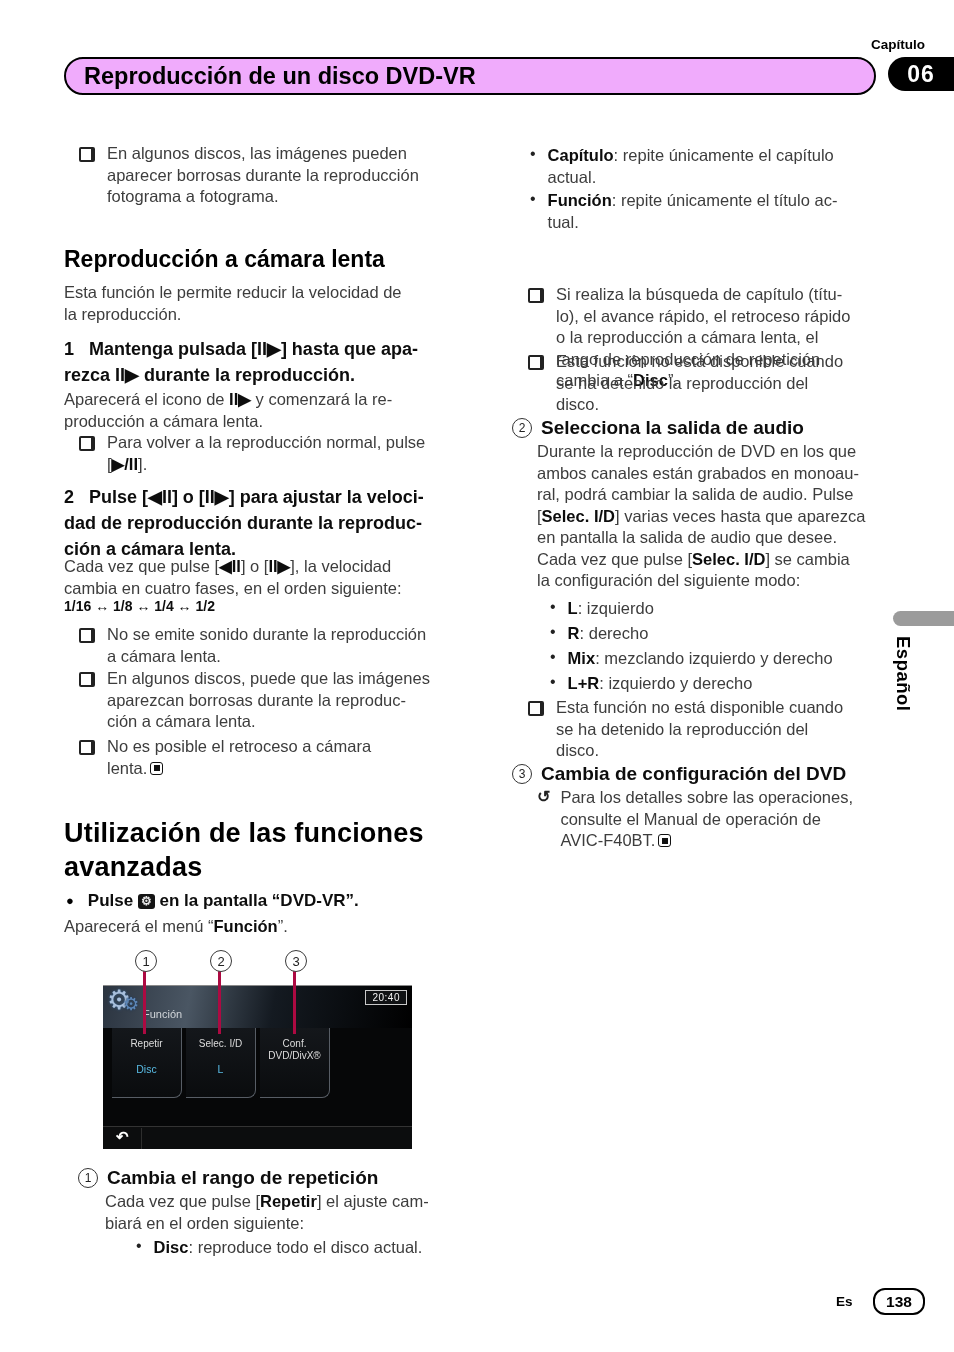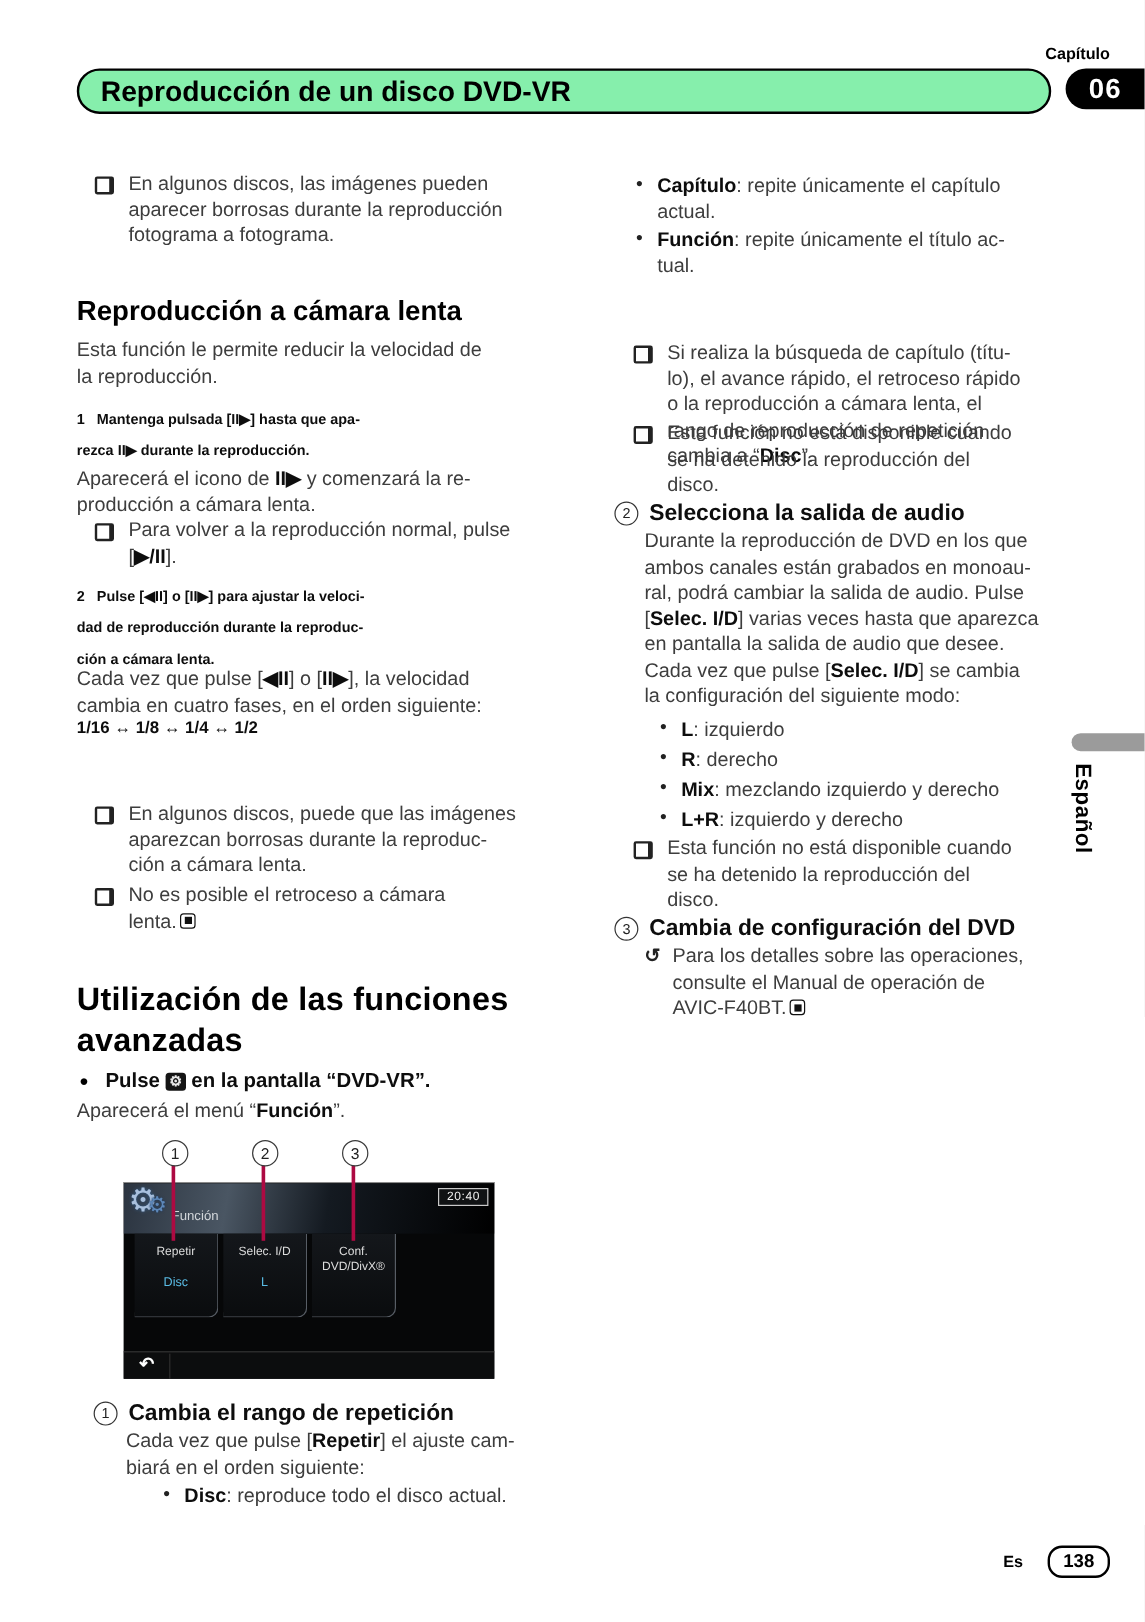--- a/index.html
+++ b/index.html
@@ -4,24 +4,24 @@
 <style>
   html,body{margin:0;padding:0;background:#e8e8e8;}
   .page{position:relative;width:954px;height:1352px;background:#ffffff;
         font-family:"Liberation Sans",sans-serif;color:#3d3d3d;overflow:hidden;}
   .abs{position:absolute;}
   
   .chapter-label{font-size:13.5px;font-weight:bold;color:#000;}
   .chapter-box{background:#000;border-radius:17px 0 0 17px;display:flex;align-items:center;justify-content:center;}
   .chapter-box span{color:#fff;font-weight:bold;font-size:23px;letter-spacing:1px;}
   .title-box{border:2.5px solid #000;border-radius:20px;display:flex;align-items:center;padding-left:18px;
-             font-size:23.5px;font-weight:bold;color:#000;background:#86efac;}
+             font-size:23.5px;font-weight:bold;color:#000;background:#f0abfc;}
   
   .body{font-size:16.5px;line-height:21.5px;color:#3d3d3d;}
-  .bstep{font-size:12px;line-height:26px;font-weight:bold;color:#0d0d0d;}
+  .bstep{font-size:18px;line-height:26px;font-weight:bold;color:#0d0d0d;}
   .h2{font-size:23px;font-weight:bold;color:#000;line-height:26px;}
   .h1{font-size:27px;font-weight:bold;color:#000;line-height:34px;letter-spacing:.2px;}
   .note{display:flex;}
   .nm{width:10px;height:11px;border:2px solid #222;border-right-width:4.5px;border-radius:2px;
       flex:none;margin-top:4px;margin-right:12px;}
   .dot{flex:none;margin-right:12px;color:#222;}
   .bigdot{flex:none;margin-right:14px;color:#000;font-size:13px;margin-top:3px;}
   .cnum{display:inline-flex;flex:none;width:18px;height:18px;border:1.6px solid #333;border-radius:50%;
         align-items:center;justify-content:center;font-size:12px;color:#222;background:#fff;margin-right:9px;margin-top:1px;font-weight:normal;}
   .capline{display:flex;}
@@ -90,20 +90,24 @@
   </div>
 
   <div class="abs body" style="left:64px;top:389px;width:410px;">Aparecerá el icono de <b>II▶</b> y comenzará la re-<br>producción a cámara lenta.</div>
 
   <div class="abs bstep" style="left:64px;top:484px;width:410px;">2&nbsp;&nbsp;&nbsp;Pulse [◀II] o [II▶] para ajustar la veloci-<br>dad de reproducción durante la reproduc-<br>ción a cámara lenta.</div>
 
   <div class="abs body" style="left:64px;top:556px;width:410px;">Cada vez que pulse [<b>◀II</b>] o [<b>II▶</b>], la velocidad<br>cambia en cuatro fases, en el orden siguiente:</div>
 
   <div class="abs" style="left:64px;top:598px;font-size:14px;font-weight:bold;color:#0d0d0d;">1/16 ↔ 1/8 ↔ 1/4 ↔ 1/2</div>
 
+  <div class="abs note" style="left:79px;top:624px;width:390px;">
+    <span class="nm"></span>
+    <span class="body">No se emite sonido durante la reproducción<br>a cámara lenta.</span>
+  </div>
 
   <div class="abs note" style="left:79px;top:668px;width:390px;">
     <span class="nm"></span>
     <span class="body">En algunos discos, puede que las imágenes<br>aparezcan borrosas durante la reproduc-<br>ción a cámara lenta.</span>
   </div>
 
   <div class="abs note" style="left:79px;top:736px;width:390px;">
     <span class="nm"></span>
     <span class="body">No es posible el retroceso a cámara<br>lenta.<span class="endbox"></span></span>
   </div>

